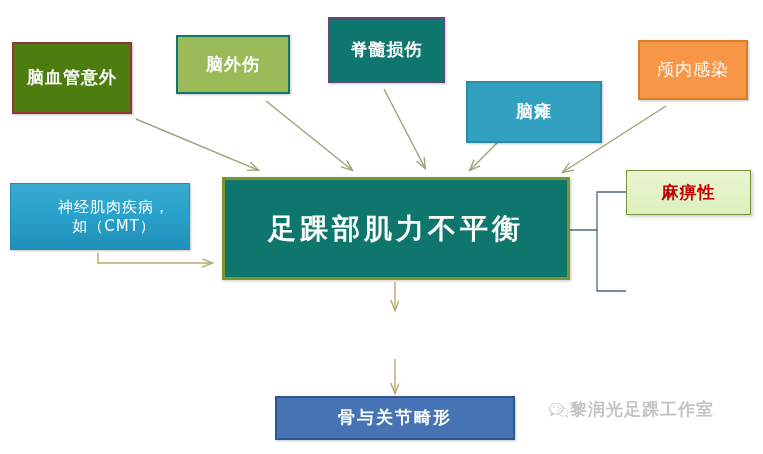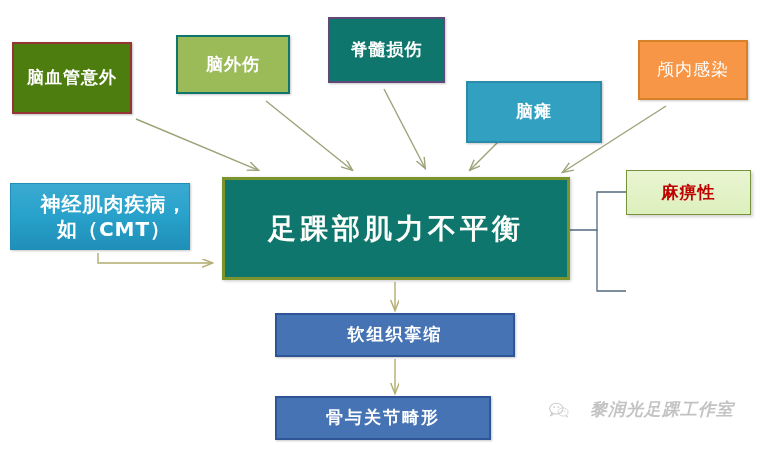--- a/index.html
+++ b/index.html
@@ -86,22 +86,22 @@
     color: #ffffff;
     font-size: 17px;
     font-weight: normal;
     box-shadow: 1px 1px 2px rgba(0,0,0,0.22);
   }
   .n-nmd {
     left: 10px; top: 183px; width: 180px; height: 67px;
     background: linear-gradient(180deg, #3aa9d0 0%, #29a3cc 45%, #1f8fb8 100%);
     border: 1px solid #1f8fb8;
     color: #ffffff;
-    font-size: 20px;
-    font-weight: bold;
+    font-size: 15px;
+    font-weight: normal;
     box-shadow: 1px 1px 2px rgba(0,0,0,0.22);
     padding-left: 28px;
   }
   .n-center {
     left: 222px; top: 177px; width: 348px; height: 103px;
     background: #0f766e;
     border: 3px solid #7b942e;
     color: #fdfdfa;
     font-size: 28px;
     font-weight: bold;
@@ -130,44 +130,43 @@
     left: 275px; top: 313px; width: 240px; height: 44px;
     background: #4573b3;
     border: 2px solid #2f5596;
     color: #ffffff;
     font-size: 17px;
     font-weight: bold;
     letter-spacing: 2px;
     box-shadow: 1px 1px 2px rgba(0,0,0,0.22);
   }
   .n-deformity {
-    left: 275px; top: 396px; width: 216px; height: 44px;
+    left: 275px; top: 396px; width: 240px; height: 44px;
     background: #4573b3;
     border: 2px solid #2f5596;
     color: #ffffff;
     font-size: 17px;
     font-weight: bold;
     letter-spacing: 2px;
     box-shadow: 1px 1px 2px rgba(0,0,0,0.22);
   }
 
   
   .watermark {
     position: absolute;
     left: 548px;
     top: 398px;
     display: flex;
     align-items: center;
-    gap: 20px;
+    gap: 0;
     color: #b9b9b9;
     font-size: 17px;
     font-weight: bold;
     letter-spacing: 1px;
     opacity: 0.85;
-    font-style: italic;
   }
   .wechat-icon {
     width: 22px;
     height: 18px;
     display: block;
   }
 </style>
 </head>
 <body>
 
@@ -230,23 +229,20 @@
 
   <div class="node n-center">
     <span class="node-label">足踝部肌力不平衡</span>
   </div>
 
   <div class="node n-flaccid">
     <span class="node-label">麻痹性</span>
   </div>
 
 
-  <div class="node n-contracture">
-    <span class="node-label">软组织挛缩</span>
-  </div>
 
   <div class="node n-deformity">
     <span class="node-label">骨与关节畸形</span>
   </div>
 
   <div class="watermark">
     <svg class="wechat-icon" viewBox="0 0 24 20" xmlns="http://www.w3.org/2000/svg">
       <ellipse cx="9" cy="8.5" rx="7.4" ry="6" fill="none" stroke="#c2c2c2" stroke-width="1.2"></ellipse>
       <path d="M4.2,13.2 L2.6,16.2 L6.0,14.6" fill="none" stroke="#c2c2c2" stroke-width="1.2"></path>
       <circle cx="6.6" cy="6.8" r="0.95" fill="#c2c2c2"></circle>

